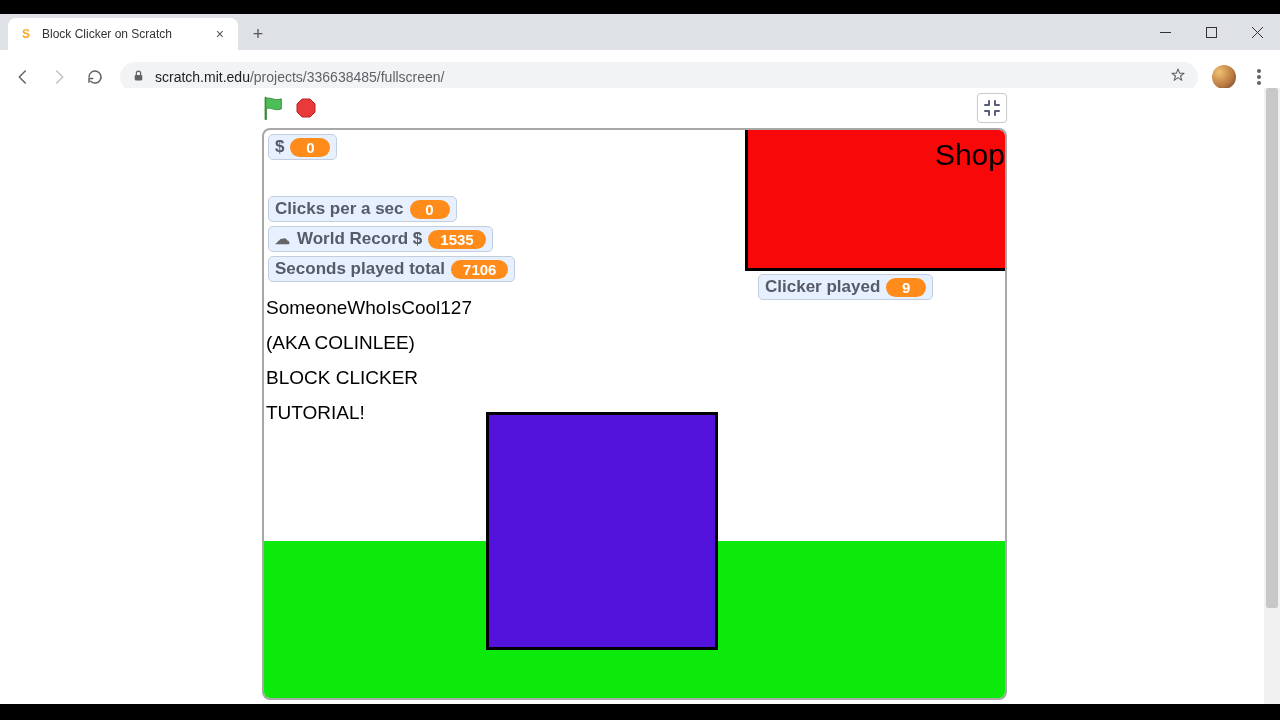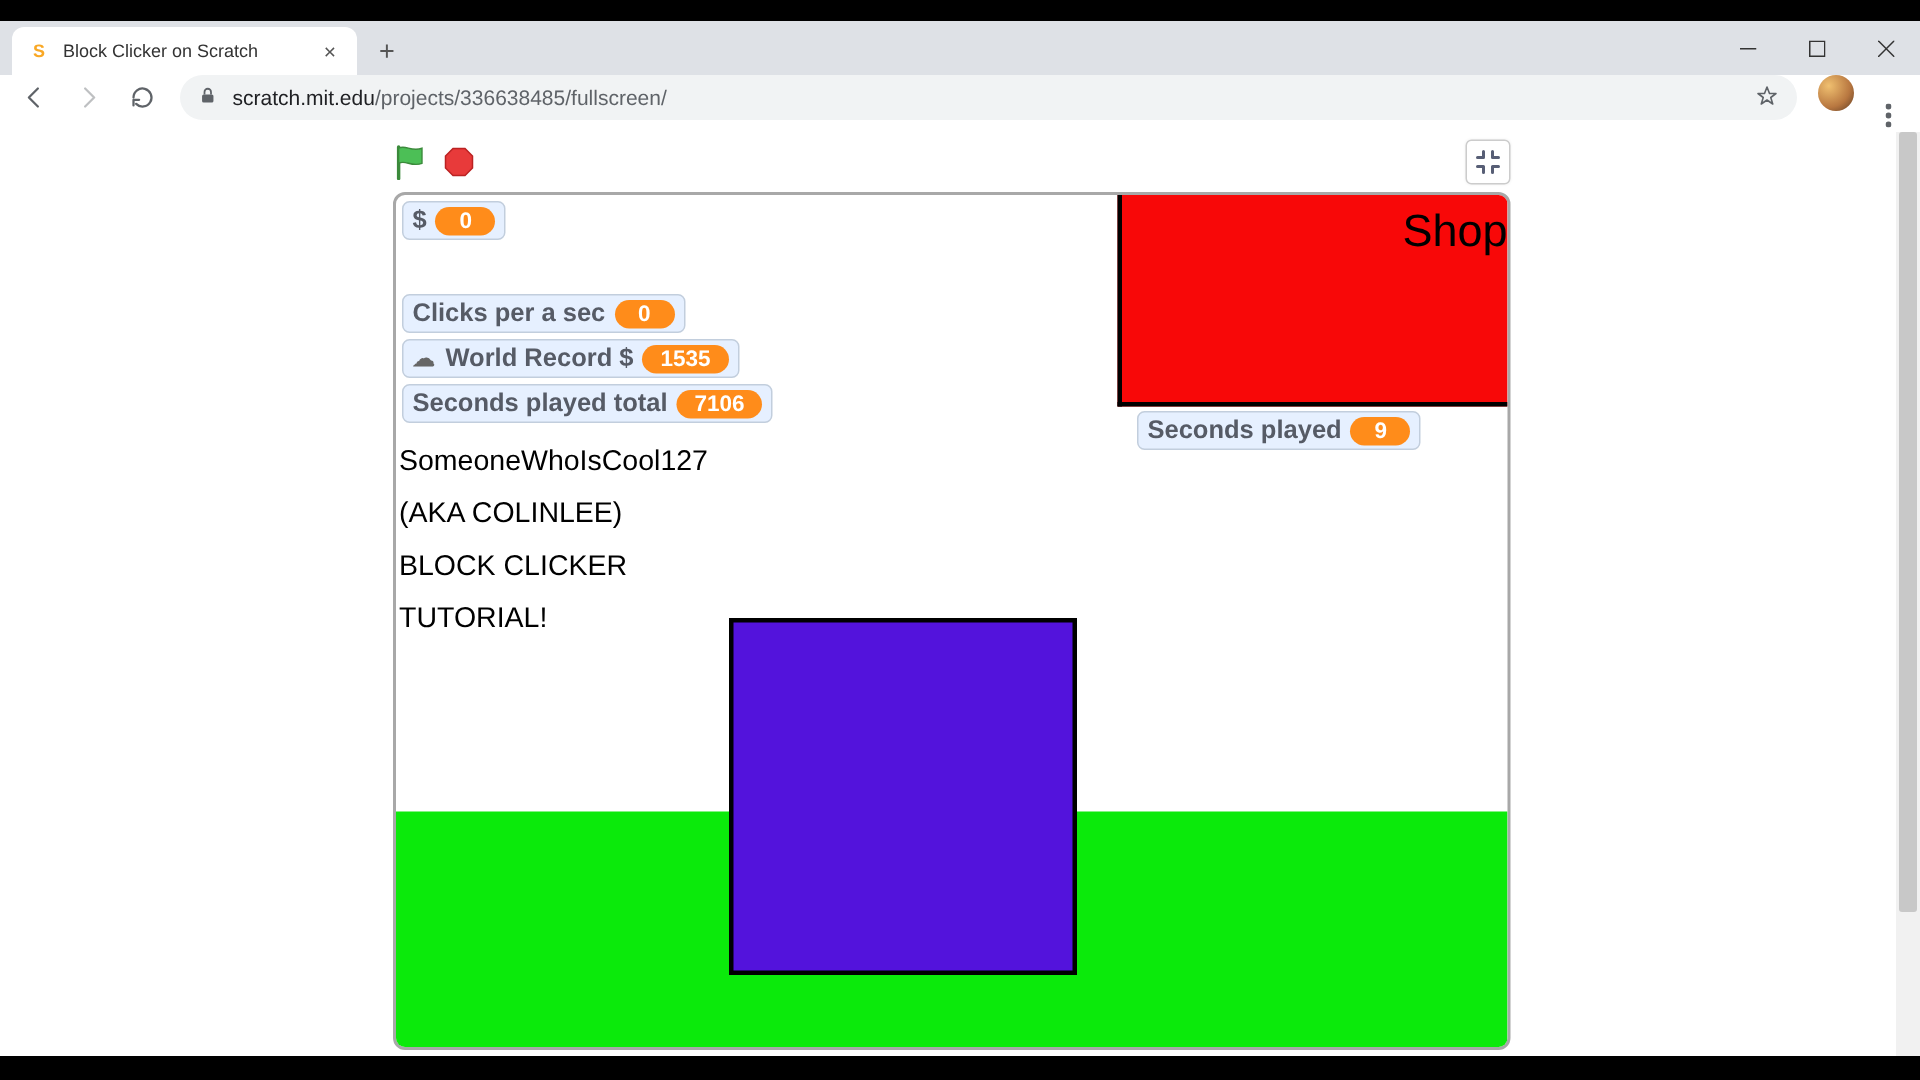--- a/index.html
+++ b/index.html
@@ -60,21 +60,21 @@
     width:46px; height:30px;
     display:flex; align-items:center; justify-content:center;
     color:#333;
   }
   .winbtn svg { display:block; }
   
   .toolbar {
     height: 54px;
     background:#fff;
     border-bottom:1px solid #e1e1e1;
-    display:flex; 
+    display:flex; align-items:center;
     padding: 0 6px;
     gap: 2px;
   }
   .navicon {
     width:34px; height:30px;
     display:flex; align-items:center; justify-content:center;
     color:#5f6368; border-radius:50%;
   }
   .navicon svg { display:block; }
   .omnibox {
@@ -341,21 +341,21 @@
         <div class="monitor m4">
           <span class="cloud">☁</span>
           <span class="label">World Record $</span>
           <span class="value">1535</span>
         </div>
         <div class="monitor m5">
           <span class="label">Seconds played total</span>
           <span class="value">7106</span>
         </div>
         <div class="monitor m6">
-          <span class="label">Seconds played</span>
+          <span class="label">Clicker played</span>
           <span class="value">9</span>
         </div>
       </div>
     </div>
 
     <div class="vscroll">
       <div class="vscroll-thumb"></div>
     </div>
   </div>
 

